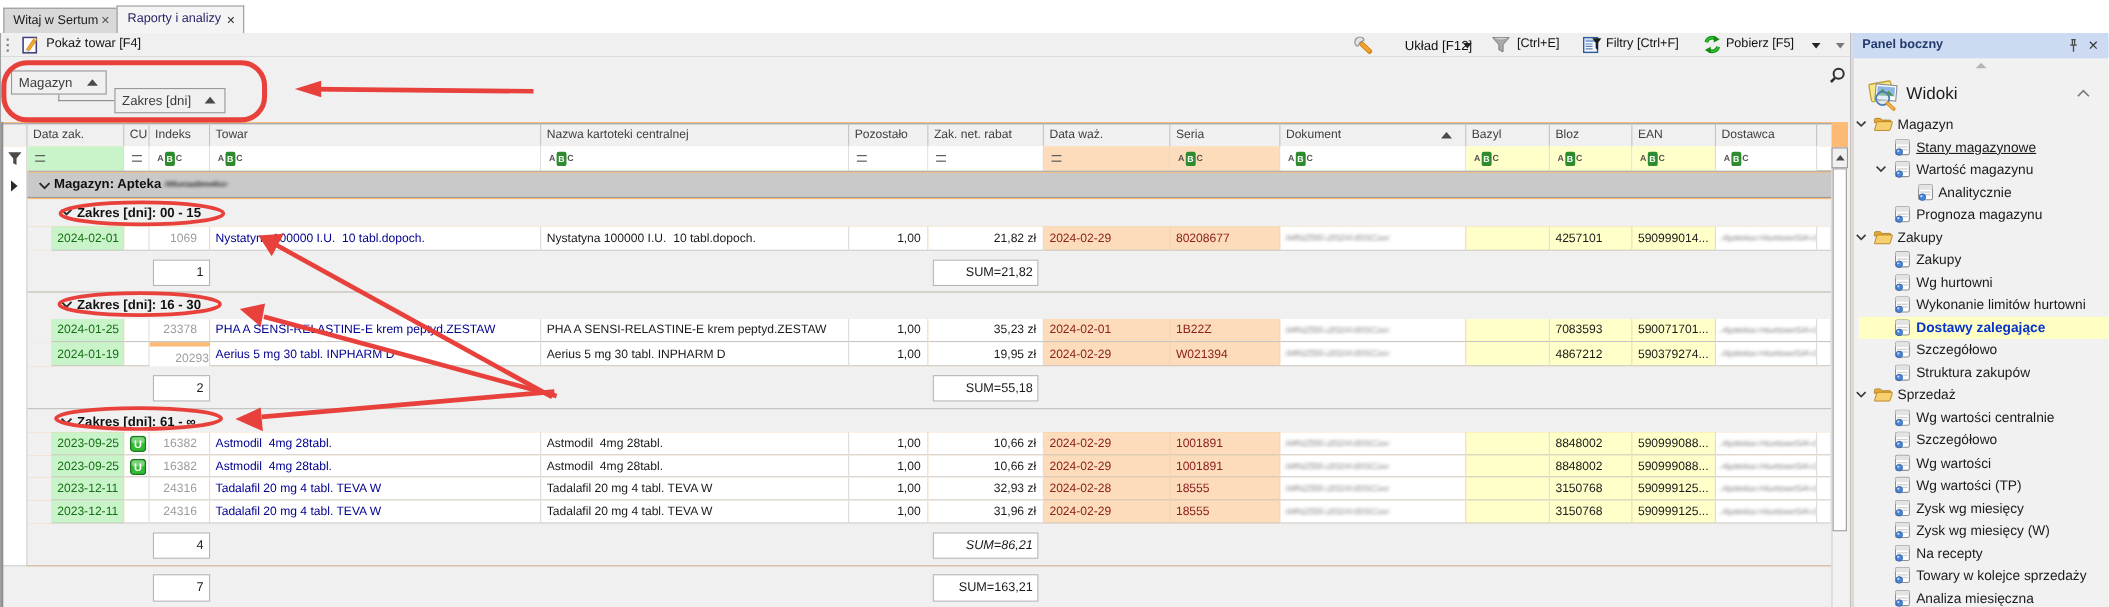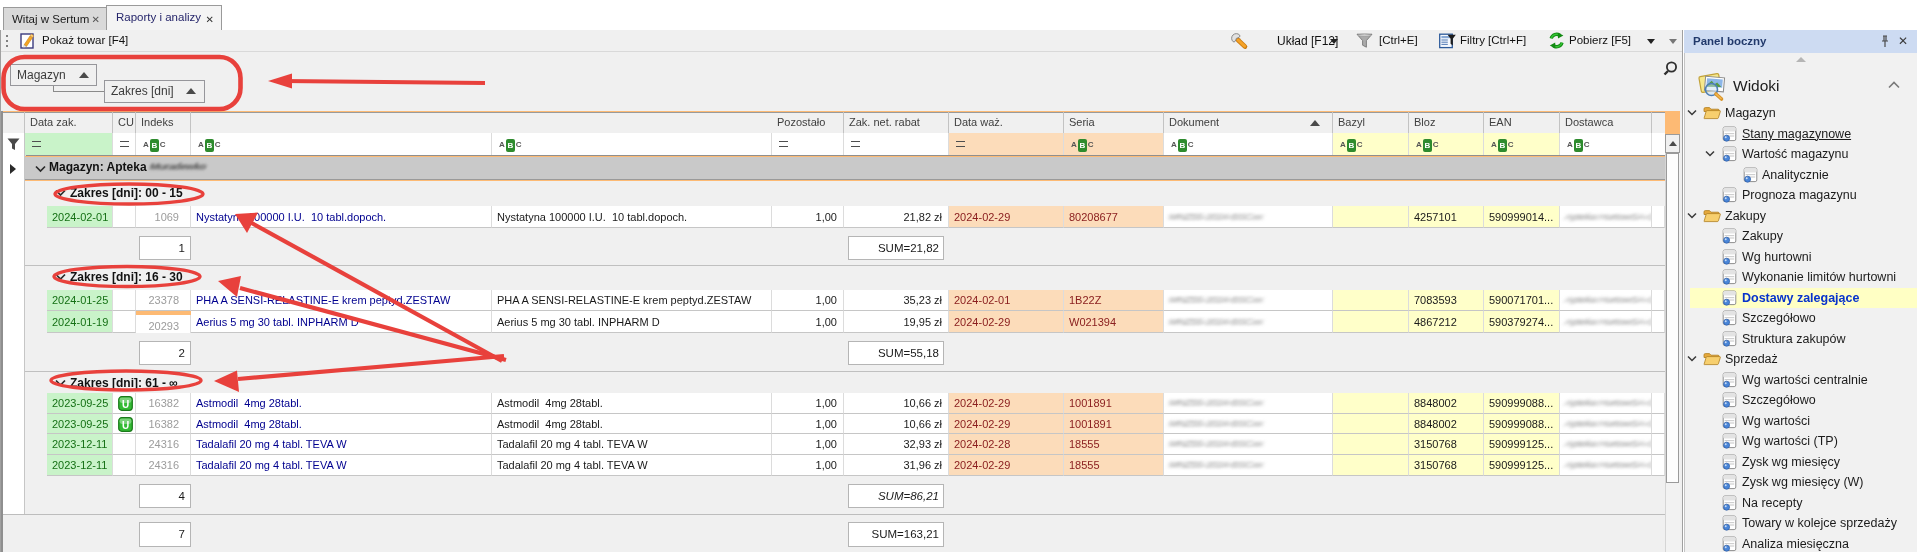--- a/index.html
+++ b/index.html
@@ -84,20 +84,22 @@
     <circle cx="11.5" cy="8" r="4.6" fill="none" stroke="#2e2e2e" stroke-width="1.8"></circle>
     <line x1="8" y1="12" x2="4.5" y2="15.5" stroke="#2e2e2e" stroke-width="2.4"></line>
   </svg>
 
   <div id="tbl" class="abs" style="left:1px;top:111px;width:1681px;height:441px;background:#fdba74;">
       <div class="abs" style="left:1px;top:1px;width:1663px;height:21px;background:#f0f0f0;border-top:1px solid #9a9a9a;"></div>
       <div class="hdrcell" style="left:1px;top:1px;width:23px;height:21px;"></div>
       <div class="hdrcell" style="left:24px;top:1px;width:88px;height:21px;">Data zak.</div>
       <div class="hdrcell" style="left:112px;top:1px;width:23px;height:21px;">CU</div>
       <div class="hdrcell" style="left:135px;top:1px;width:55px;height:21px;">Indeks</div>
+      <div class="hdrcell" style="left:190px;top:1px;width:301px;height:21px;">Towar</div>
+      <div class="hdrcell" style="left:491px;top:1px;width:280px;height:21px;">Nazwa kartoteki centralnej</div>
       <div class="hdrcell" style="left:771px;top:1px;width:72px;height:21px;">Pozostało</div>
       <div class="hdrcell" style="left:843px;top:1px;width:105px;height:21px;">Zak. net. rabat</div>
       <div class="hdrcell" style="left:948px;top:1px;width:115px;height:21px;">Data waż.</div>
       <div class="hdrcell" style="left:1063px;top:1px;width:100px;height:21px;">Seria</div>
       <div class="hdrcell" style="left:1163px;top:1px;width:169px;height:21px;">Dokument</div>
       <div class="hdrcell" style="left:1332px;top:1px;width:76px;height:21px;">Bazyl</div>
       <div class="hdrcell" style="left:1408px;top:1px;width:75px;height:21px;">Bloz</div>
       <div class="hdrcell" style="left:1483px;top:1px;width:76px;height:21px;">EAN</div>
       <div class="hdrcell" style="left:1559px;top:1px;width:92px;height:21px;">Dostawca</div>
       <div class="abs" style="left:1309px;top:9px;width:0;height:0;border-left:5px solid transparent;border-right:5px solid transparent;border-bottom:6px solid #4a4a4a;"></div>
@@ -204,21 +206,21 @@
       <div class="cell" style="left:1063px;top:179px;width:100px;height:21px;background:#fcdcba;color:#8b2020;line-height:21px;border-right:1px solid #dcdcdc;border-bottom:1px solid #c6c6c6;padding-left:5px;">1B22Z</div>
       <div class="cell" style="left:1163px;top:179px;width:169px;height:21px;background:#fff;color:#888;line-height:21px;border-right:1px solid #dcdcdc;border-bottom:1px solid #c6c6c6;padding-left:5px;"><span class="smudge">MNZ55-2024-BSCxx</span></div>
       <div class="cell" style="left:1332px;top:179px;width:76px;height:21px;background:#ffffc9;color:#1a1a1a;line-height:21px;border-right:1px solid #dcdcdc;border-bottom:1px solid #c6c6c6;padding-left:5px;"></div>
       <div class="cell" style="left:1408px;top:179px;width:75px;height:21px;background:#ffffc9;color:#1a1a1a;line-height:21px;border-right:1px solid #dcdcdc;border-bottom:1px solid #c6c6c6;padding-left:5px;">7083593</div>
       <div class="cell" style="left:1483px;top:179px;width:76px;height:21px;background:#ffffc9;color:#1a1a1a;line-height:21px;border-right:1px solid #dcdcdc;border-bottom:1px solid #c6c6c6;padding-left:5px;">590071701...</div>
       <div class="cell" style="left:1559px;top:179px;width:92px;height:21px;background:#fff;color:#888;line-height:21px;border-right:1px solid #dcdcdc;border-bottom:1px solid #c6c6c6;padding-left:5px;"><span class="smudge">Apteka HurtowSA-G</span></div>
       <div class="cell" style="left:1651px;top:179px;width:13px;height:21px;background:#fff;color:#000;line-height:21px;border-right:1px solid #dcdcdc;border-bottom:1px solid #c6c6c6;padding-left:0px;"></div>
       <div class="abs" style="left:24px;top:200px;width:22px;height:22px;background:#f0f0f0;"></div>
       <div class="cell" style="left:46px;top:200px;width:66px;height:22px;background:#c9f3c9;color:#157015;line-height:22px;border-right:1px solid #dcdcdc;border-bottom:1px solid #c6c6c6;padding-left:5px;">2024-01-19</div>
       <div class="cell" style="left:112px;top:200px;width:23px;height:22px;background:#fff;color:#000;line-height:22px;border-right:1px solid #dcdcdc;border-bottom:1px solid #c6c6c6;padding-left:0px;"></div>
-      <div class="cell" style="left:135px;top:204px;width:55px;height:22px;background:#fff;color:#9c9c9c;line-height:22px;border-right:1px solid #dcdcdc;border-bottom:1px solid #c6c6c6;padding-right:11px;text-align:right;">20293</div>
+      <div class="cell" style="left:135px;top:204px;width:55px;height:22px;background:#fff;color:#9c9c9c;line-height:22px;border-right:1px solid #dcdcdc;border-bottom:1px solid #c6c6c6;padding-right:0;text-align:right;">20293</div>
       <div class="cell" style="left:190px;top:200px;width:301px;height:22px;background:#fff;color:#00008f;line-height:22px;border-right:1px solid #dcdcdc;border-bottom:1px solid #c6c6c6;padding-left:5px;">Aerius 5 mg 30 tabl. INPHARM D</div>
       <div class="cell" style="left:491px;top:200px;width:280px;height:22px;background:#fff;color:#1a1a1a;line-height:22px;border-right:1px solid #dcdcdc;border-bottom:1px solid #c6c6c6;padding-left:5px;">Aerius 5 mg 30 tabl. INPHARM D</div>
       <div class="cell" style="left:771px;top:200px;width:72px;height:22px;background:#fff;color:#1a1a1a;line-height:22px;border-right:1px solid #dcdcdc;border-bottom:1px solid #c6c6c6;padding-right:6px;text-align:right;">1,00</div>
       <div class="cell" style="left:843px;top:200px;width:105px;height:22px;background:#fff;color:#1a1a1a;line-height:22px;border-right:1px solid #dcdcdc;border-bottom:1px solid #c6c6c6;padding-right:6px;text-align:right;">19,95 zł</div>
       <div class="cell" style="left:948px;top:200px;width:115px;height:22px;background:#fcdcba;color:#8b2020;line-height:22px;border-right:1px solid #dcdcdc;border-bottom:1px solid #c6c6c6;padding-left:5px;">2024-02-29</div>
       <div class="cell" style="left:1063px;top:200px;width:100px;height:22px;background:#fcdcba;color:#8b2020;line-height:22px;border-right:1px solid #dcdcdc;border-bottom:1px solid #c6c6c6;padding-left:5px;">W021394</div>
       <div class="cell" style="left:1163px;top:200px;width:169px;height:22px;background:#fff;color:#888;line-height:22px;border-right:1px solid #dcdcdc;border-bottom:1px solid #c6c6c6;padding-left:5px;"><span class="smudge">MNZ55-2024-BSCxx</span></div>
       <div class="cell" style="left:1332px;top:200px;width:76px;height:22px;background:#ffffc9;color:#1a1a1a;line-height:22px;border-right:1px solid #dcdcdc;border-bottom:1px solid #c6c6c6;padding-left:5px;"></div>
       <div class="cell" style="left:1408px;top:200px;width:75px;height:22px;background:#ffffc9;color:#1a1a1a;line-height:22px;border-right:1px solid #dcdcdc;border-bottom:1px solid #c6c6c6;padding-left:5px;">4867212</div>
       <div class="cell" style="left:1483px;top:200px;width:76px;height:22px;background:#ffffc9;color:#1a1a1a;line-height:22px;border-right:1px solid #dcdcdc;border-bottom:1px solid #c6c6c6;padding-left:5px;">590379274...</div>

